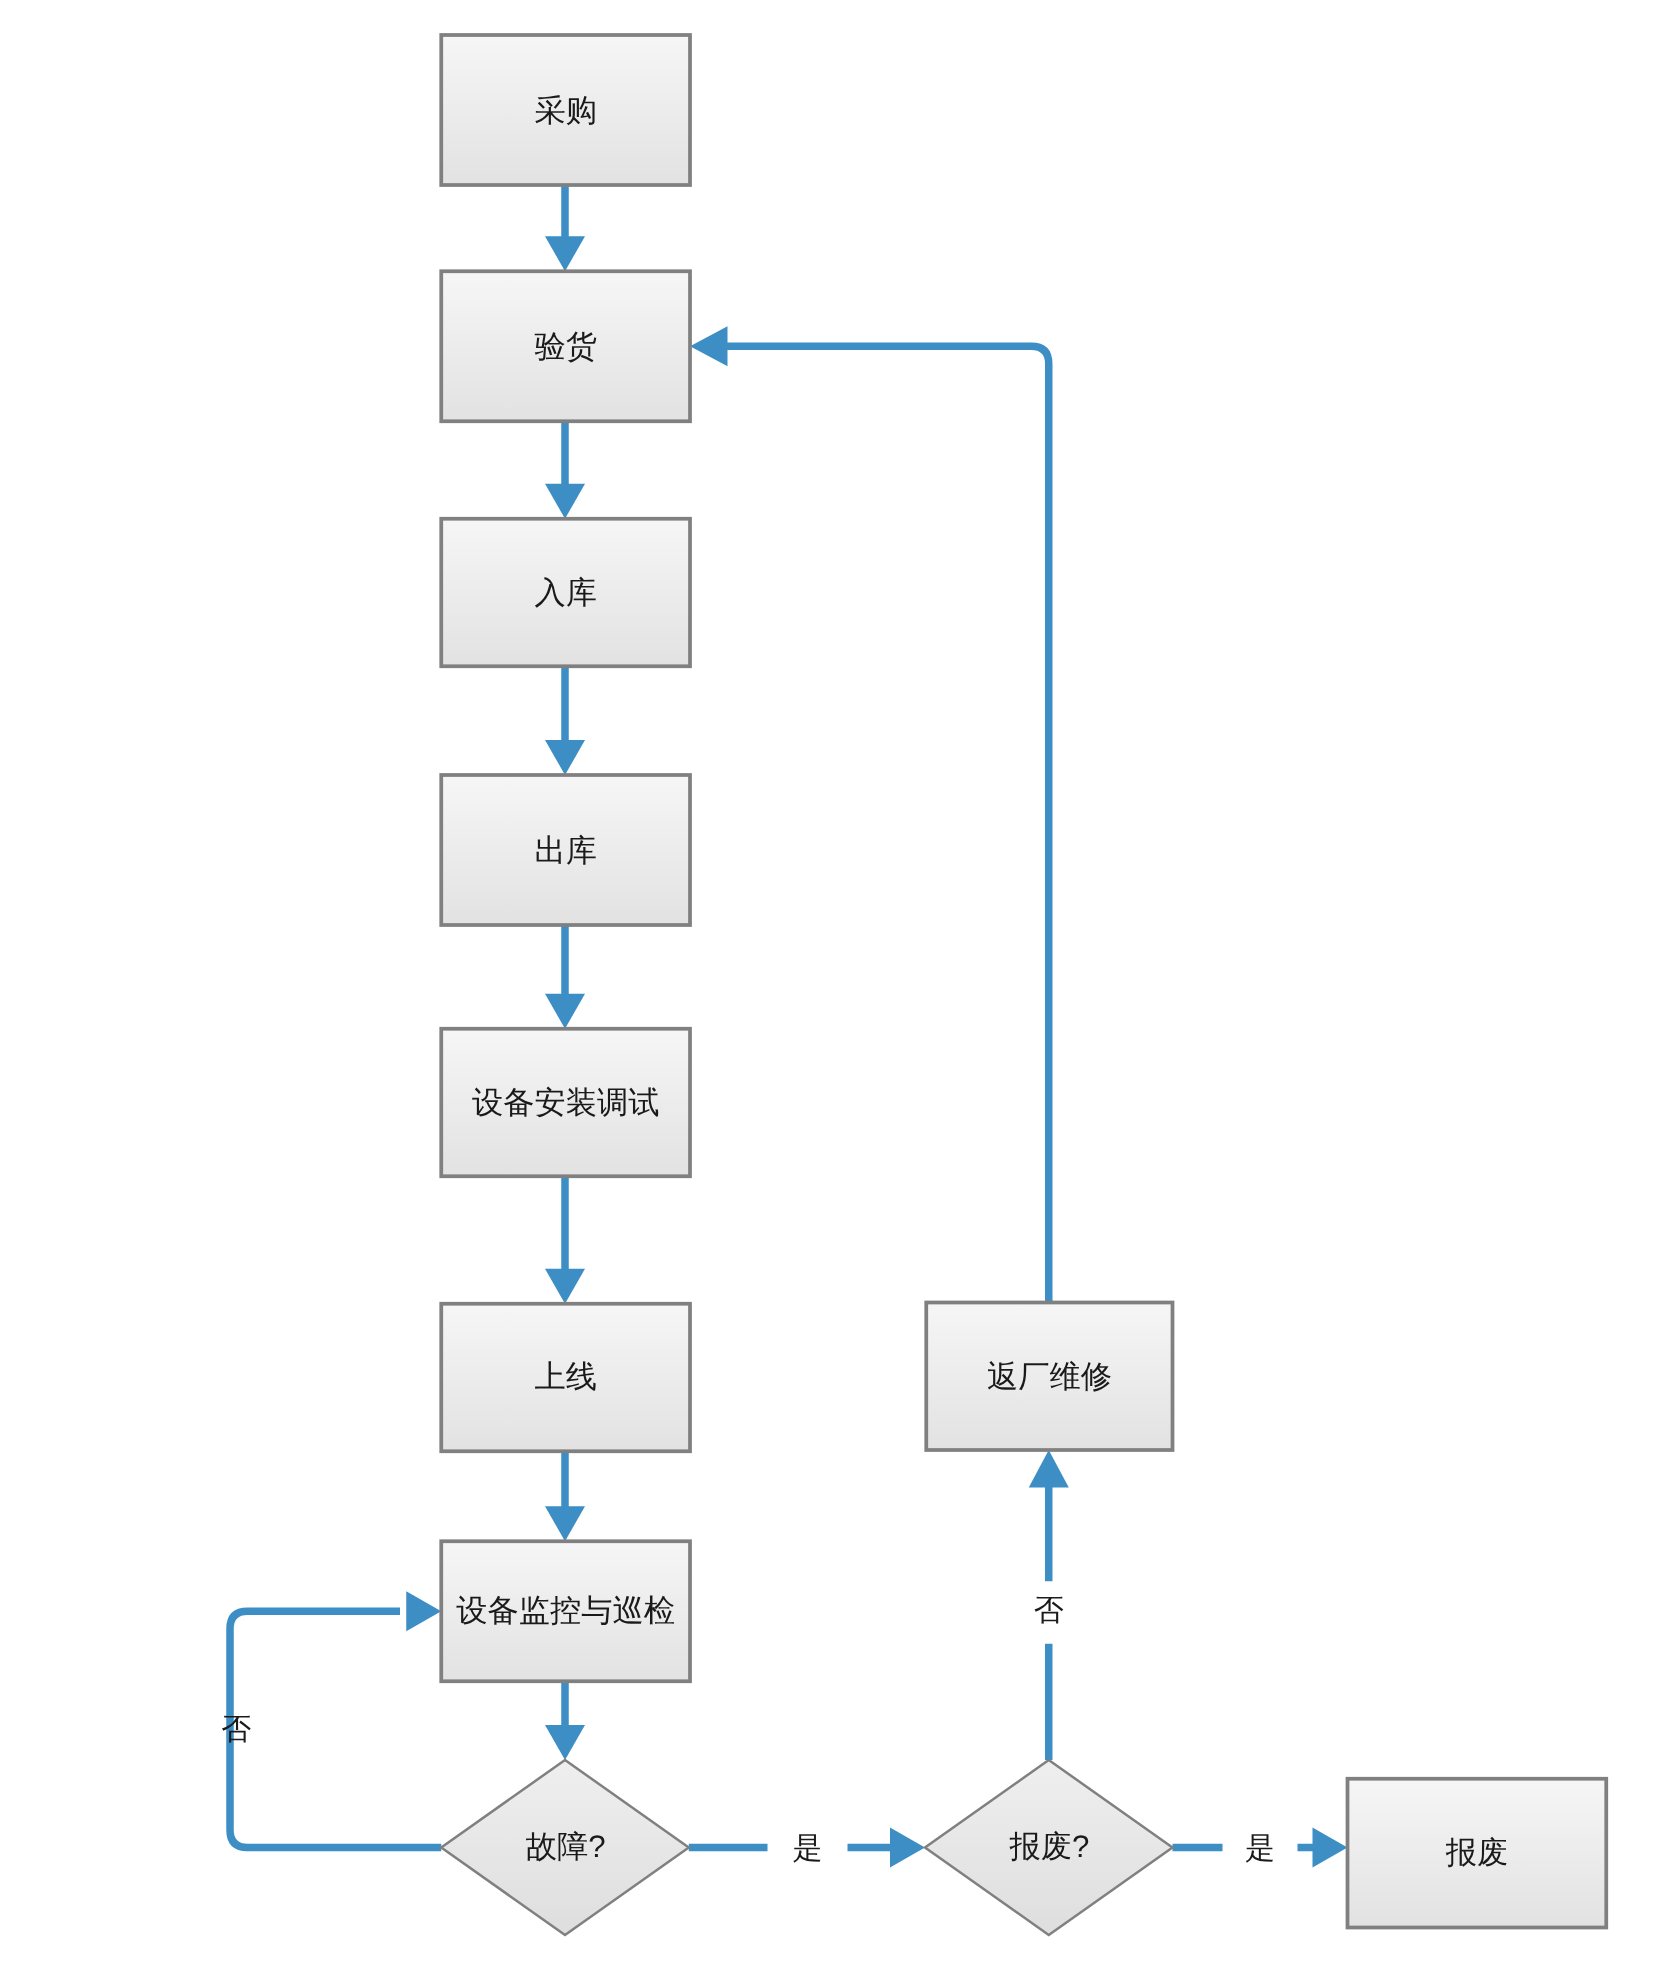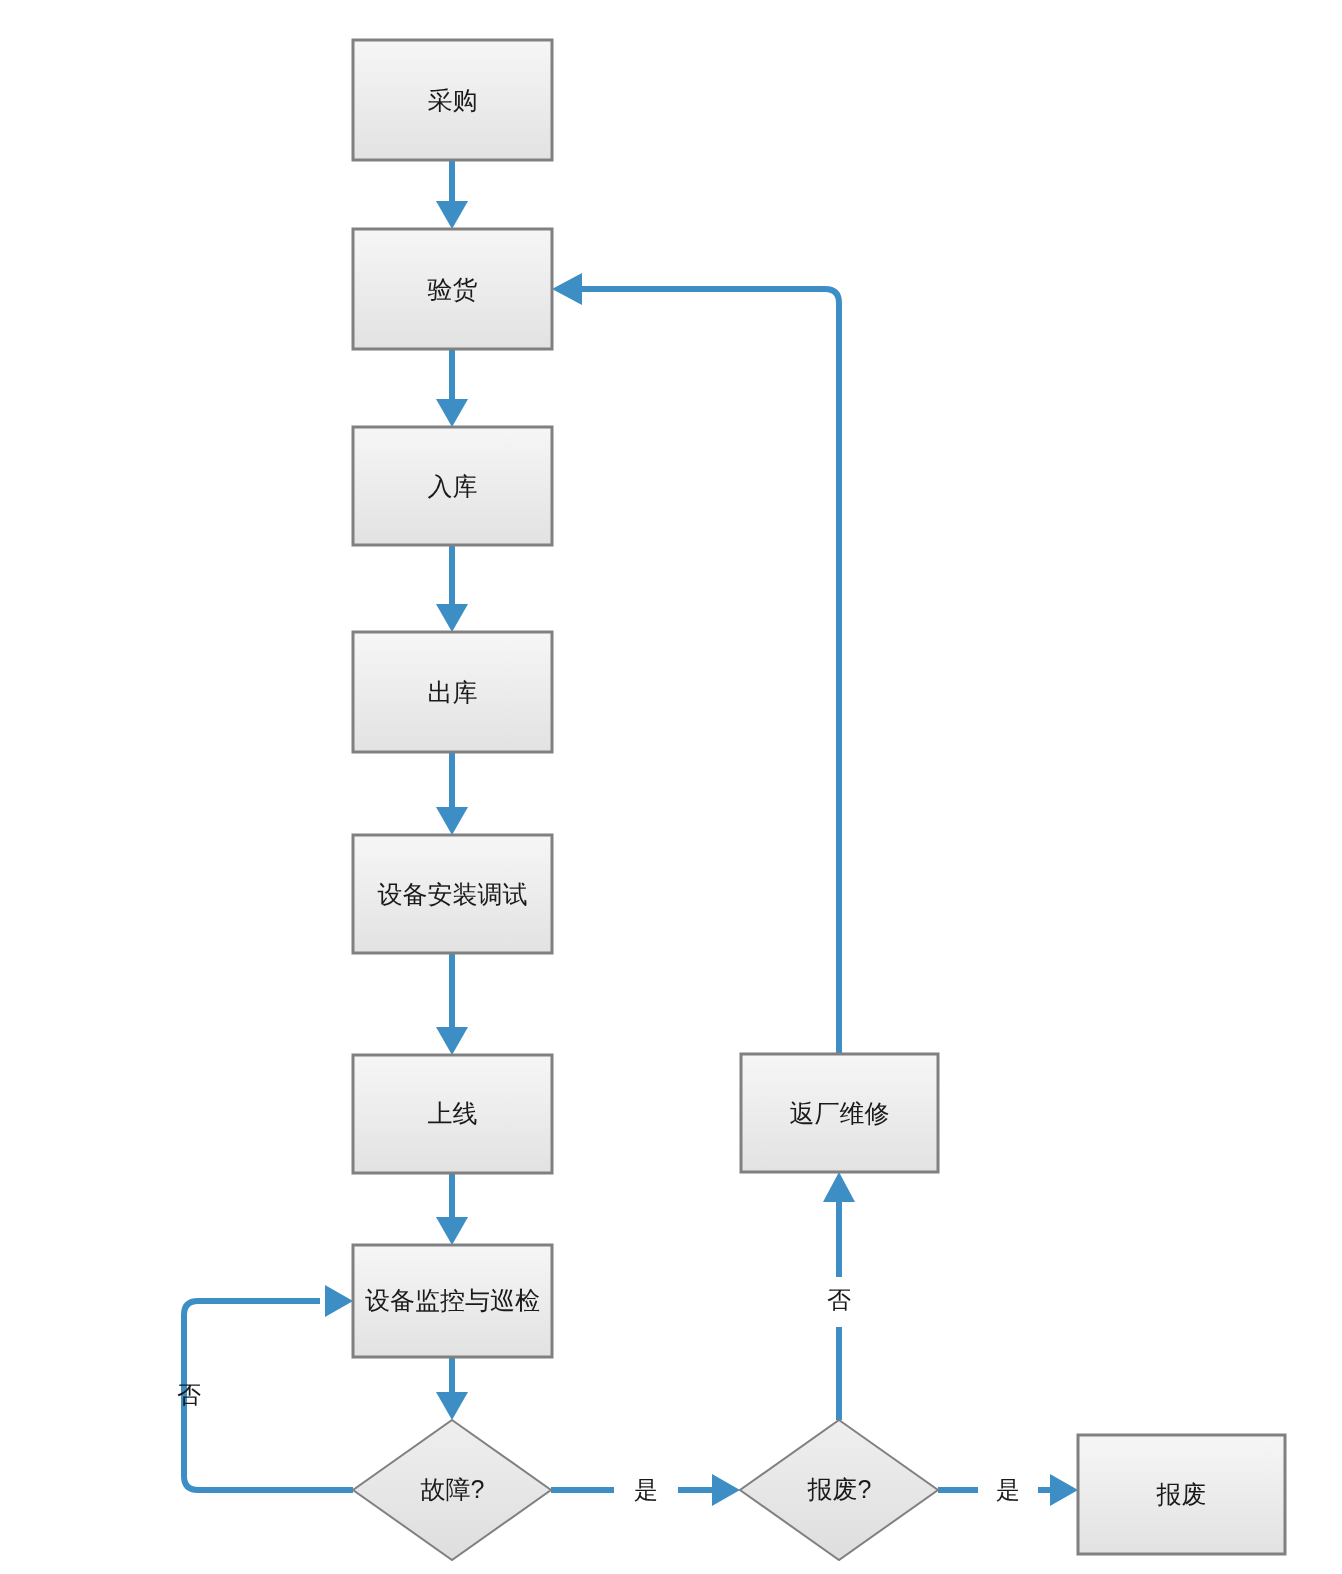--- a/index.html
+++ b/index.html
@@ -11,21 +11,20 @@
     width: 1342px;
     height: 1574px;
     font-family: "Liberation Sans", "DejaVu Sans", sans-serif;
     overflow: hidden;
   }
   #flow-root {
     position: relative;
     width: 1342px;
     height: 1292px;
     background: #ffffff;
-    margin-top: 12px;
   }
   svg#flow-svg {
     position: absolute;
     left: 0;
     top: 0;
     width: 1342px;
     height: 1574px;
     display: block;
   }
   .node-label {

